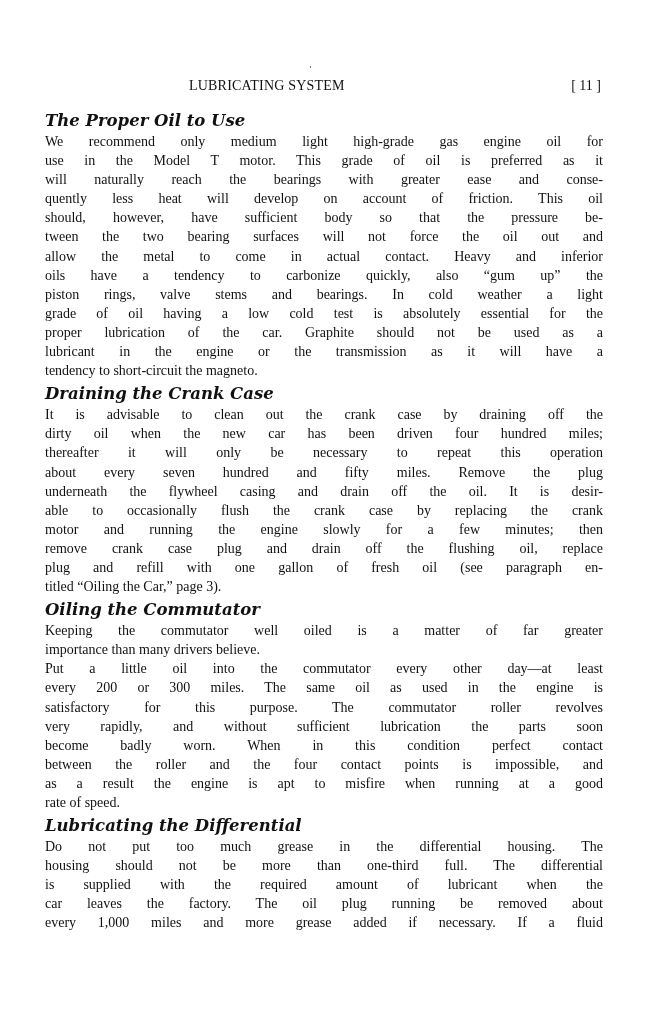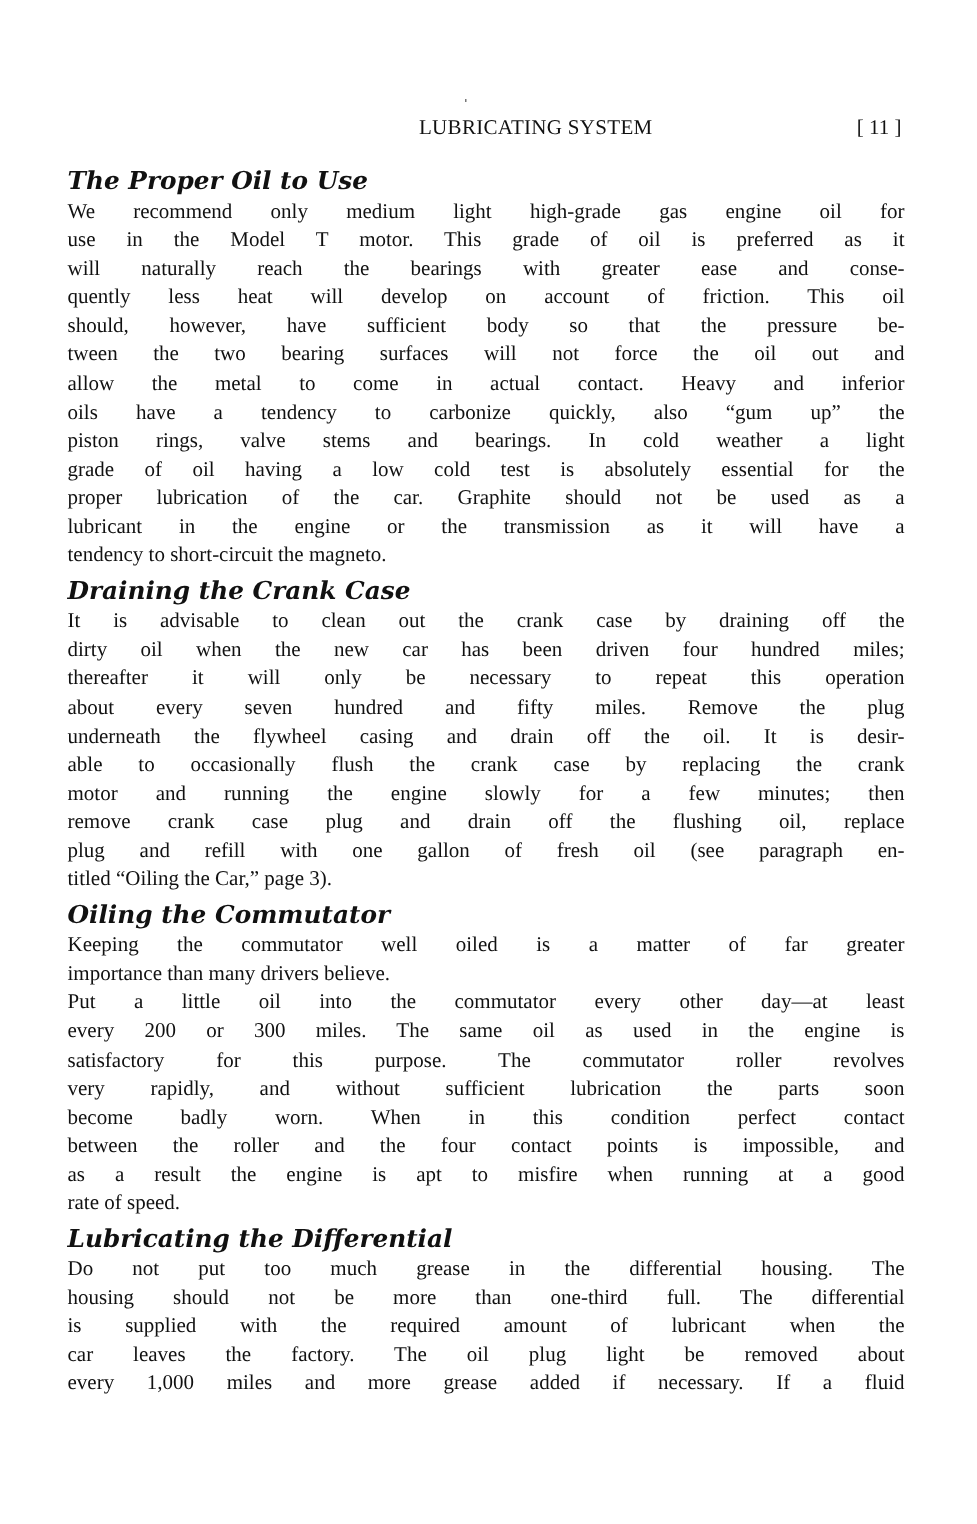--- a/index.html
+++ b/index.html
@@ -1,20 +1,20 @@
 <!DOCTYPE html>
 <html><head>
   <meta charset="utf-8">
   <style>
     html, body { margin: 0; padding: 0; background: #ffffff; }
     body { width: 651px; height: 1016px; position: relative; overflow: hidden; color: #111; }
     .page { position: absolute; left: 45px; top: 0; width: 558px; }
     .running-head { position: absolute; top: 78px; left: 0; width: 558px; height: 20px;
       font-family: "Liberation Serif", serif; font-size: 14px; }
-    .running-head .title { position: absolute; left: 130px; top: 0; width: 260px; text-align: right; letter-spacing: 0.2px; }
+    .running-head .title { position: absolute; left: 144px; top: 0; width: 260px; text-align: left; letter-spacing: 0.2px; }
     .running-head .pageno { position: absolute; right: 2px; top: 0; font-weight: normal; }
     .speck { position: absolute; left: 310px; top: 66px; width: 1px; height: 2px; background: #777; }
     .content { position: absolute; top: 110px; left: 0; width: 558px; }
     .heading { font-family: "DejaVu Serif", serif; font-style: italic; font-weight: bold;
       font-size: 16.5px; line-height: 22px; height: 22px; margin: 0; white-space: nowrap; }
     .para { margin: 0; }
     .line { font-family: "Liberation Serif", serif; font-size: 14px; line-height: 19.1px; height: 19.1px;
       text-align: justify; text-align-last: justify; white-space: nowrap; overflow: visible; }
     .line.last { text-align-last: left; }
     .gap { height: 3px; }
@@ -87,18 +87,18 @@
       </div>
     </section>
     <div class="gap"></div>
 
     <section>
       <h2 class="heading">Lubricating the Differential</h2>
       <div class="para">
         <div class="line">Do not put too much grease in the differential housing. The</div>
         <div class="line">housing should not be more than one-third full. The differential</div>
         <div class="line">is supplied with the required amount of lubricant when the</div>
-        <div class="line">car leaves the factory. The oil plug light be removed about</div>
+        <div class="line">car leaves the factory. The oil plug running be removed about</div>
         <div class="line">every 1,000 miles and more grease added if necessary. If a fluid</div>
       </div>
     </section>
   </div>
 </div>
 
 </body></html>

